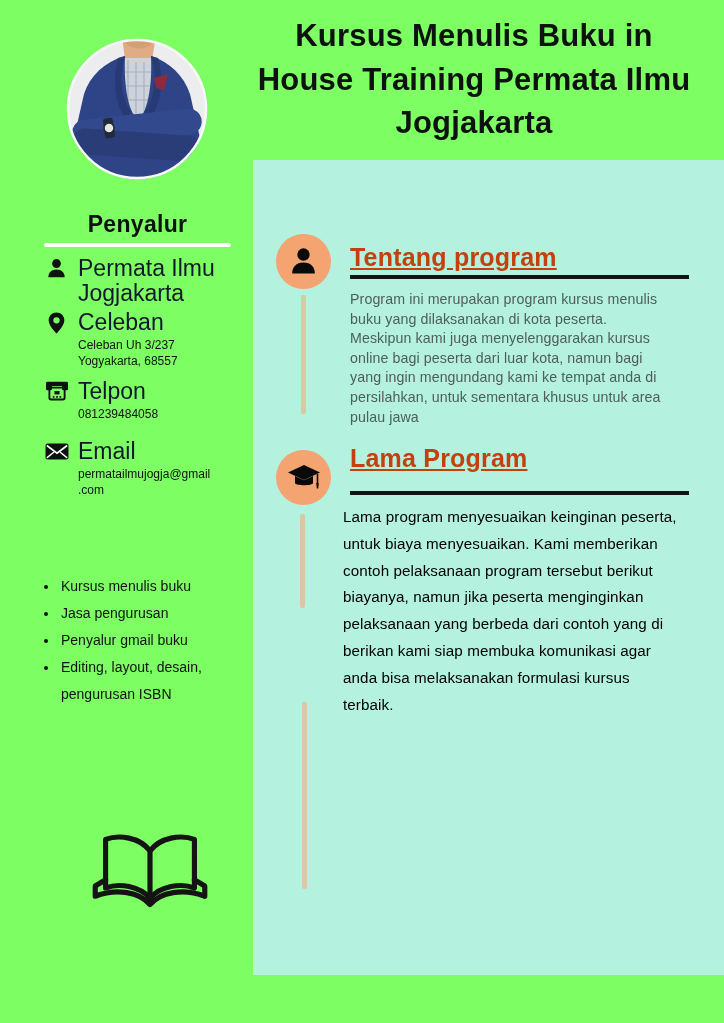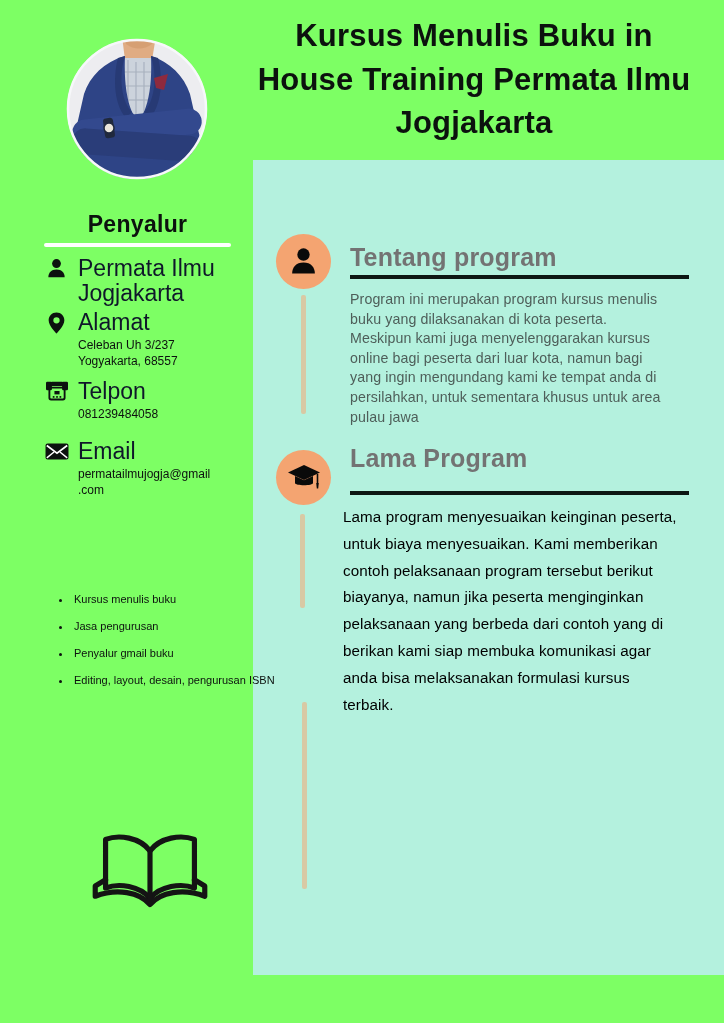--- a/index.html
+++ b/index.html
@@ -25,37 +25,37 @@
   }
   .info-underline{position:absolute;left:44px;top:243px;width:187px;height:4px;background:#ffffff;border-radius:2px;}
   .contact{position:absolute;left:45px;width:200px;}
   .contact .cicon{position:absolute;left:0;top:1px;width:23px;height:23px;display:block;}
   .contact .ctext{margin-left:33px;}
   .clabel{font-size:23px;font-weight:400;line-height:25px;color:#0f172a;max-width:160px;}
   .csub{font-size:12px;line-height:15.5px;color:#0c120e;margin-top:3px;max-width:170px;}
   .csub div{white-space:nowrap;}
   .c-r1{top:256px;} .c-r2{top:310px;} .c-r3{top:379px;} .c-r4{top:439px;}
   .services{
-    position:absolute;left:38px;top:570px;width:208px;margin:16px;padding:0 0 0 18px;
-    font-size:11px;font-weight:500;line-height:27px;color:#0c120e;
+    position:absolute;left:38px;top:570px;width:208px;margin:3px;padding:0 0 0 18px;
+    font-size:14px;font-weight:500;line-height:27px;color:#0c120e;
   }
   .services li{margin:0;padding-left:2px;}
   .book{position:absolute;left:88px;top:828px;width:124px;height:88px;}
   
   .tcircle{
     position:absolute;width:55px;height:55px;border-radius:50%;
     background:#f4a471;display:flex;align-items:center;justify-content:center;
   }
   .tc-1{left:276px;top:234px;} .tc-2{left:276px;top:450px;}
   .tline{position:absolute;width:5px;background:#d8c9a4;border-radius:2px;}
   .tl-a{left:301px;top:295px;height:119px;}
   .tl-b{left:300px;top:514px;height:94px;}
   .tl-c{left:302px;top:702px;height:187px;}
   
-  .sec-heading{position:absolute;left:350px;font-size:25px;font-weight:700;color:#737373;letter-spacing:.2px;}
+  .sec-heading{position:absolute;left:350px;font-size:25px;font-weight:700;color:#c2410c;letter-spacing:.2px;text-decoration:underline;}
   .sh-1{top:243px;} .sh-2{top:444px;}
   .sec-underline{position:absolute;left:350px;width:339px;height:3.5px;background:#0d1713;}
   .su-1{top:275px;} .su-2{top:491px;}
   .sec-body{position:absolute;color:#4e5e59;letter-spacing:.1px;}
   .sb-1{left:350px;top:290px;width:322px;font-size:14.2px;line-height:19.6px;}
   .sb-2{left:343px;top:504px;width:334px;font-size:15.2px;line-height:26.8px;color:#000000;}
 </style>
 </head>
 <body>
 
@@ -115,21 +115,21 @@
       </div>
   </div>
 
   <div class="contact c-r2">
     <span class="cicon">
       <svg viewBox="0 0 24 24" width="23" height="23" fill="#0c120f">
         <path fill-rule="evenodd" d="M12 1.5 C7.3 1.5 3.8 5.1 3.8 9.6 C3.8 15.5 12 23.5 12 23.5 C12 23.5 20.2 15.5 20.2 9.6 C20.2 5.1 16.7 1.5 12 1.5 Z M12 13 A3.3 3.3 0 1 0 12 6.4 A3.3 3.3 0 1 0 12 13 Z"></path>
       </svg>
     </span>
     <div class="ctext">
-      <div class="clabel">Alamat</div>
+      <div class="clabel">Celeban</div>
       <div class="csub">
         <div>Celeban Uh 3/237</div>
         <div>Yogyakarta, 68557</div>
       </div>
     </div>
   </div>
 
   <div class="contact c-r3">
     <span class="cicon">
       <svg viewBox="0 0 28 26" width="24" height="22" fill="#0c120f">

